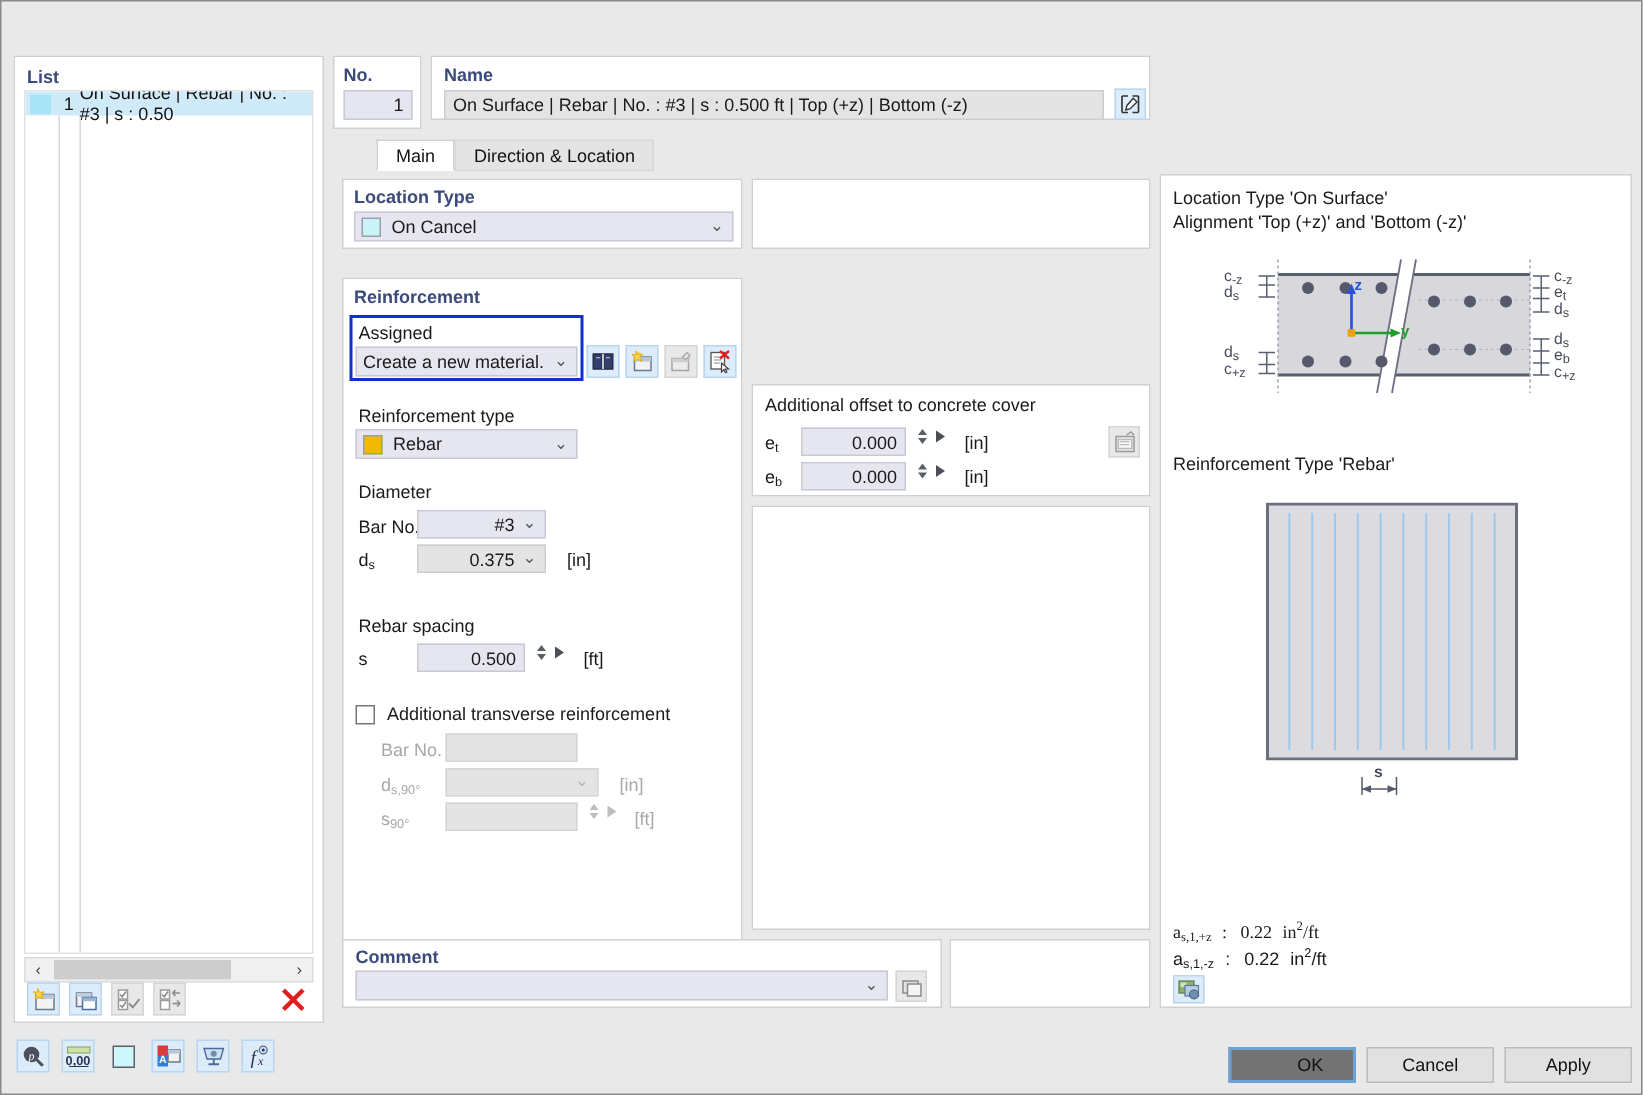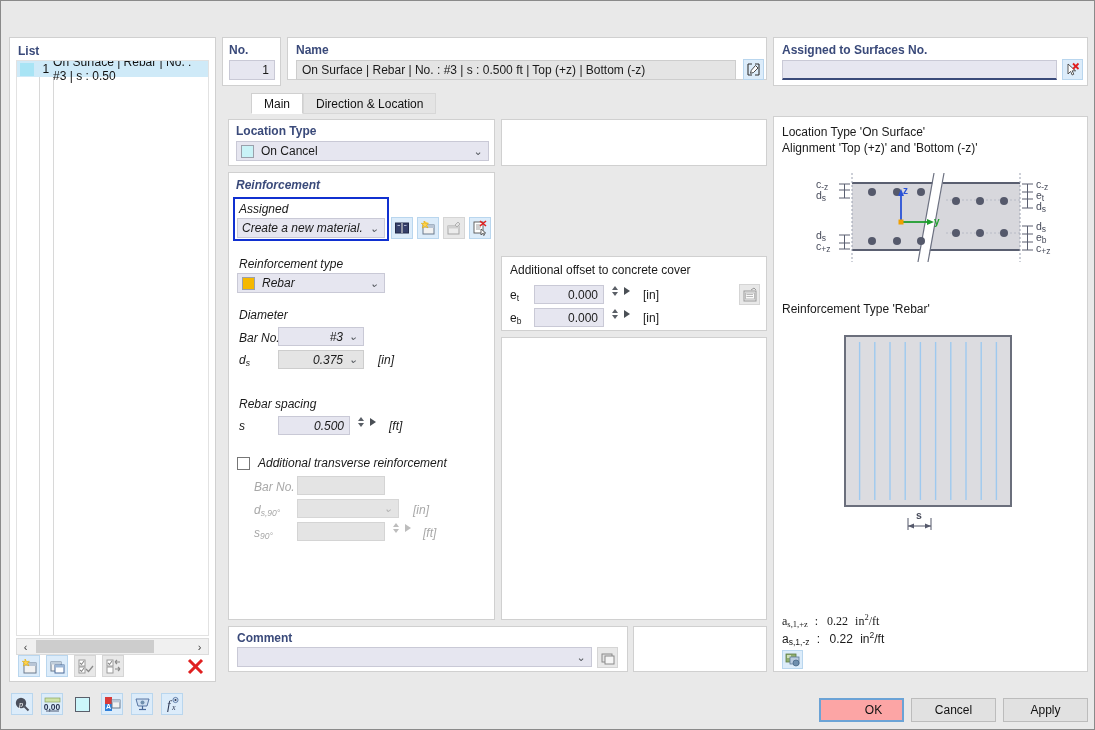--- a/index.html
+++ b/index.html
@@ -83,21 +83,21 @@
 
   
   .tabs{position:absolute;display:flex;align-items:flex-end;}
   .tab{height:21px;display:flex;align-items:center;padding:0 12px;font-size:12px;color:#111;box-sizing:border-box;}
   .tab.active{background:#ffffff;border:1px solid #d0d0d0;border-bottom:1px solid #ffffff;}
   .tab.inactive{background:#e4e4e4;border:1px solid #d7d7d7;}
 
   
   .btn{height:24px;min-width:84px;background:#e1e1e1;border:1px solid #bcbcbc;box-sizing:border-box;
        display:flex;align-items:center;justify-content:center;font-size:12px;color:#111;}
-  .btn.def{border:2px solid #6ba3d6;background:#fca5a5;padding-left:24px;}
+  .btn.def{border:2px solid #6ba3d6;background:#737373;padding-left:24px;}
 
   .sub{font-size:8.5px;vertical-align:-2px;}
   .sup{font-size:8.5px;vertical-align:5px;}
   .diagtxt{font-size:12px;color:#1a1a1a;}
 </style>
 </head>
 <body>
 
 <div class="win">
 
@@ -176,51 +176,40 @@
     <div class="inp gray" style="position:absolute;left:8px;top:22px;width:440px;height:20px;">On Surface | Rebar | No. : #3 | s : 0.500 ft | Top (+z) | Bottom (-z)</div>
     <div class="tbtn" style="position:absolute;left:455px;top:21px;width:21px;height:21px;">
       <svg width="15" height="15">
           <path d="M2 2 h4 M2 2 v11 M2 13 h4" stroke="#333" stroke-width="1.1" fill="none"></path>
           <path d="M13 2 h-4 M13 2 v11 M13 13 h-4" stroke="#333" stroke-width="1.1" fill="none"></path>
           <path d="M9.5 3.5 l2.5 2.5 l-4.5 4.5 l-3 .8 l.8 -3 z" fill="#fff" stroke="#333" stroke-width="0.9"></path>
         </svg>
     </div>
   </div>
 
-  <div class="panel" style="left:772px;top:36px;width:315px;height:49px;">
-    <div class="grp-title" style="position:absolute;left:8px;top:5px;">Assigned to Surfaces No.</div>
-    <div class="inp" style="position:absolute;left:8px;top:22px;width:275px;height:20px;border-bottom:2px solid #3a4a7a;"></div>
-    <div class="tbtn" style="position:absolute;left:288px;top:21px;width:21px;height:21px;">
-      <svg width="15" height="15">
-          <path d="M3 2 l0 10 l2.6 -2.6 l1.6 3.6 l1.6 -.8 l-1.6 -3.4 l3.4 0 z" fill="#fff" stroke="#444" stroke-width="0.9"></path>
-          <line x1="8" y1="1.5" x2="13.5" y2="7" stroke="#e02020" stroke-width="1.8"></line>
-          <line x1="13.5" y1="1.5" x2="8" y2="7" stroke="#e02020" stroke-width="1.8"></line>
-        </svg>
-    </div>
-  </div>
 
   <div class="tabs" style="left:227px;top:92px;margin-left:23px;">
     <div class="tab active">
         <span>Main</span>
       </div>
     <div class="tab inactive">
         <span>Direction &amp; Location</span>
       </div>
   </div>
 
   <div class="panel" style="left:227px;top:118px;width:267px;height:47px;">
     <div class="grp-title" style="position:absolute;left:7px;top:4px;">Location Type</div>
     <div class="sel" style="position:absolute;left:7px;top:21px;width:253px;height:20px;">
       <span class="swatch" style="background:#c9f3f7;"></span>
       <span>On Cancel</span>
       <span class="chev">⌄</span>
     </div>
   </div>
 
-  <div class="panel" style="left:227px;top:171px;width:267px;height:448px;font-style:italic;">
+  <div class="panel" style="left:227px;top:184px;width:267px;height:448px;">
     <div class="grp-title" style="position:absolute;left:7px;top:5px;">Reinforcement</div>
 
     <div style="position:absolute;left:4px;top:24px;width:156px;height:44px;border:2px solid #1030d0;box-sizing:border-box;"></div>
     <div class="lbl" style="position:absolute;left:10px;top:29px;">Assigned</div>
     <div class="sel" style="position:absolute;left:8px;top:45px;width:148px;height:20px;">
       <span>Create a new material.</span>
       <span class="chev">⌄</span>
     </div>
     <div style="position:absolute;left:162px;top:44px;display:flex;gap:4px;">
       <div class="tbtn">

